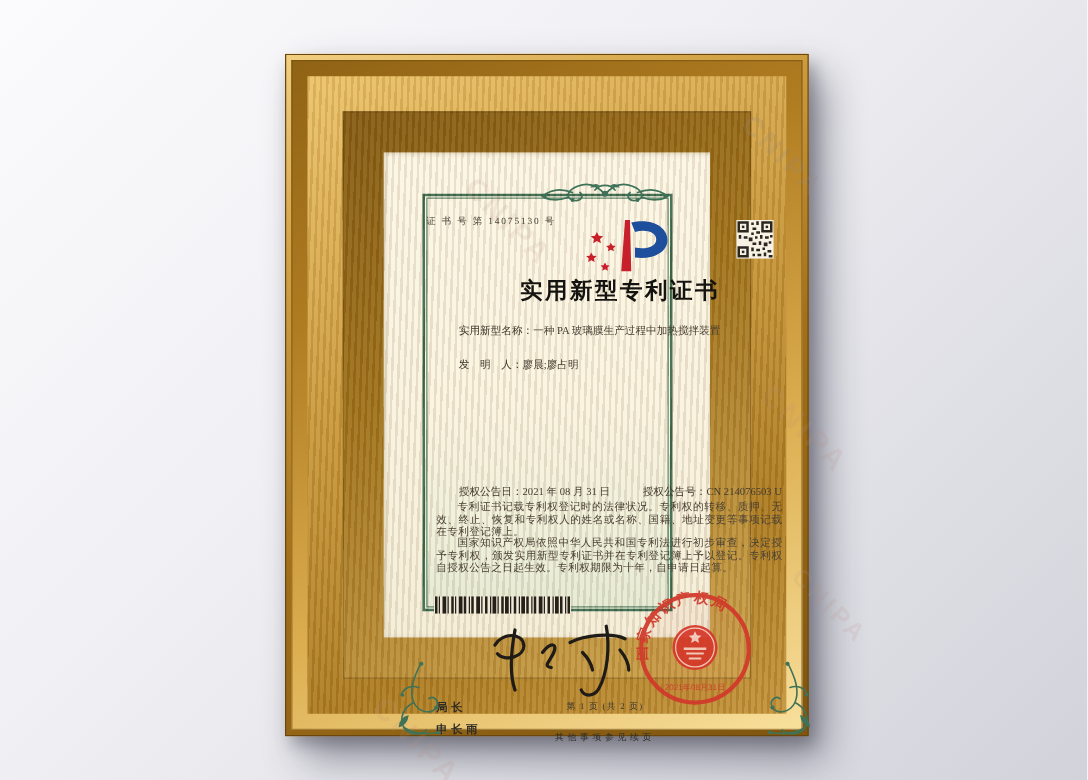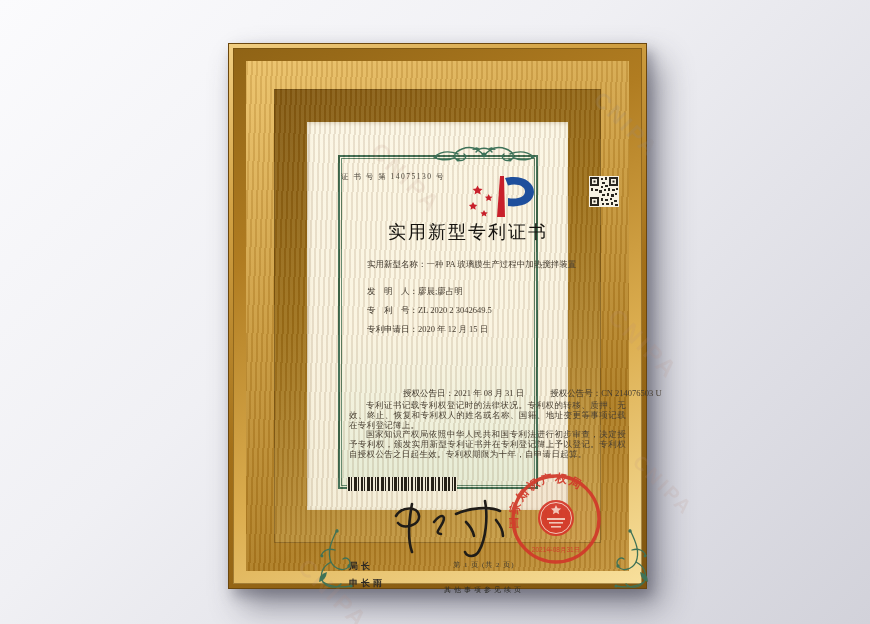--- a/index.html
+++ b/index.html
@@ -31,27 +31,27 @@
   .border-green{position:absolute;left:31px;top:33px;right:30px;bottom:21px;
     border:2px solid #33664f;}
   .border-green::after{content:"";position:absolute;inset:1px;border:1px solid #558068;}
   
   .wm{position:absolute;font-family:"Liberation Sans","DejaVu Sans",sans-serif;
     font-weight:bold;color:rgba(185,140,128,.14);transform:rotate(45deg);
     letter-spacing:3px;z-index:1;pointer-events:none;}
   
   .cz{position:absolute;z-index:2;color:#3a342c;}
   .cert-no{left:34px;top:50px;font-size:7.5px;letter-spacing:1.5px;color:#4a443a;}
-  .page-title{left:15px;top:98px;width:292px;text-align:center;
-    font-size:18px;font-weight:normal;letter-spacing:2px;color:#15130f;}
+  .page-title{left:31px;top:98px;width:292px;text-align:center;
+    font-size:18px;font-weight:bold;letter-spacing:2px;color:#15130f;padding-left:12px;}
   .frow{left:60px;width:284px;font-size:8.5px;line-height:11px;color:#453c30;}
   .frow .lab{color:#3d352a;}
   .r1{top:137px}.r2{top:164px}.r3{top:183px}.r4{top:202px}.r5{top:223px}
   .r6{top:244px;width:270px;}
-  .r7{top:266px;display:flex;margin-left:36px;}
+  .r7{top:266px;display:flex;}
   .r7 .half2{margin-left:26px;}
   .paras{left:42px;top:279px;width:277px;font-size:8.5px;line-height:9.8px;
     text-align:justify;color:#4a4134;letter-spacing:.3px;}
   .paras p{margin:0;text-indent:2em;}
   .sig-label{left:42px;font-size:9px;letter-spacing:3px;color:#2e2a24;font-weight:bold;margin-top:48px;}
   .sl1{top:390px}.sl2{top:407px}
   .pageinfo{left:31px;top:438px;width:292px;text-align:center;font-size:7px;
     letter-spacing:1px;color:#3c382f;}
   .footnote{left:31px;top:463px;width:292px;text-align:center;font-size:7px;
     font-weight:normal;letter-spacing:3px;color:#2b2b27;}
@@ -177,22 +177,20 @@
                 <rect x="17" y="27" width="3" height="2"></rect>
                   <rect x="22" y="26" width="2" height="3"></rect>
                   <rect x="26" y="28" width="3" height="2"></rect>
               </g>
             </svg>
 
             <div class="cz page-title">实用新型专利证书</div>
 
             <div class="cz frow r1"><span class="lab">实用新型名称：</span><span>一种 PA 玻璃膜生产过程中加热搅拌装置</span></div>
             <div class="cz frow r2"><span class="lab">发　明　人：</span><span>廖晨;廖占明</span></div>
-            <div class="cz frow r3"><span class="lab">专　利　号：</span><span>ZL 2020 2 3042649.5</span></div>
-            <div class="cz frow r4"><span class="lab">专利申请日：</span><span>2020 年 12 月 15 日</span></div>
             <div class="cz frow r7">
               <span><span class="lab">授权公告日：</span><span>2021 年 08 月 31 日</span></span>
               <span class="half2"><span class="lab">授权公告号：</span><span>CN 214076503 U</span></span>
             </div>
 
             <div class="cz paras">
               <p>专利证书记载专利权登记时的法律状况。专利权的转移、质押、无效、终止、恢复和专利权人的姓名或名称、国籍、地址变更等事项记载在专利登记簿上。</p>
               <p>国家知识产权局依照中华人民共和国专利法进行初步审查，决定授予专利权，颁发实用新型专利证书并在专利登记簿上予以登记。专利权自授权公告之日起生效。专利权期限为十年，自申请日起算。</p>
             </div>
 

